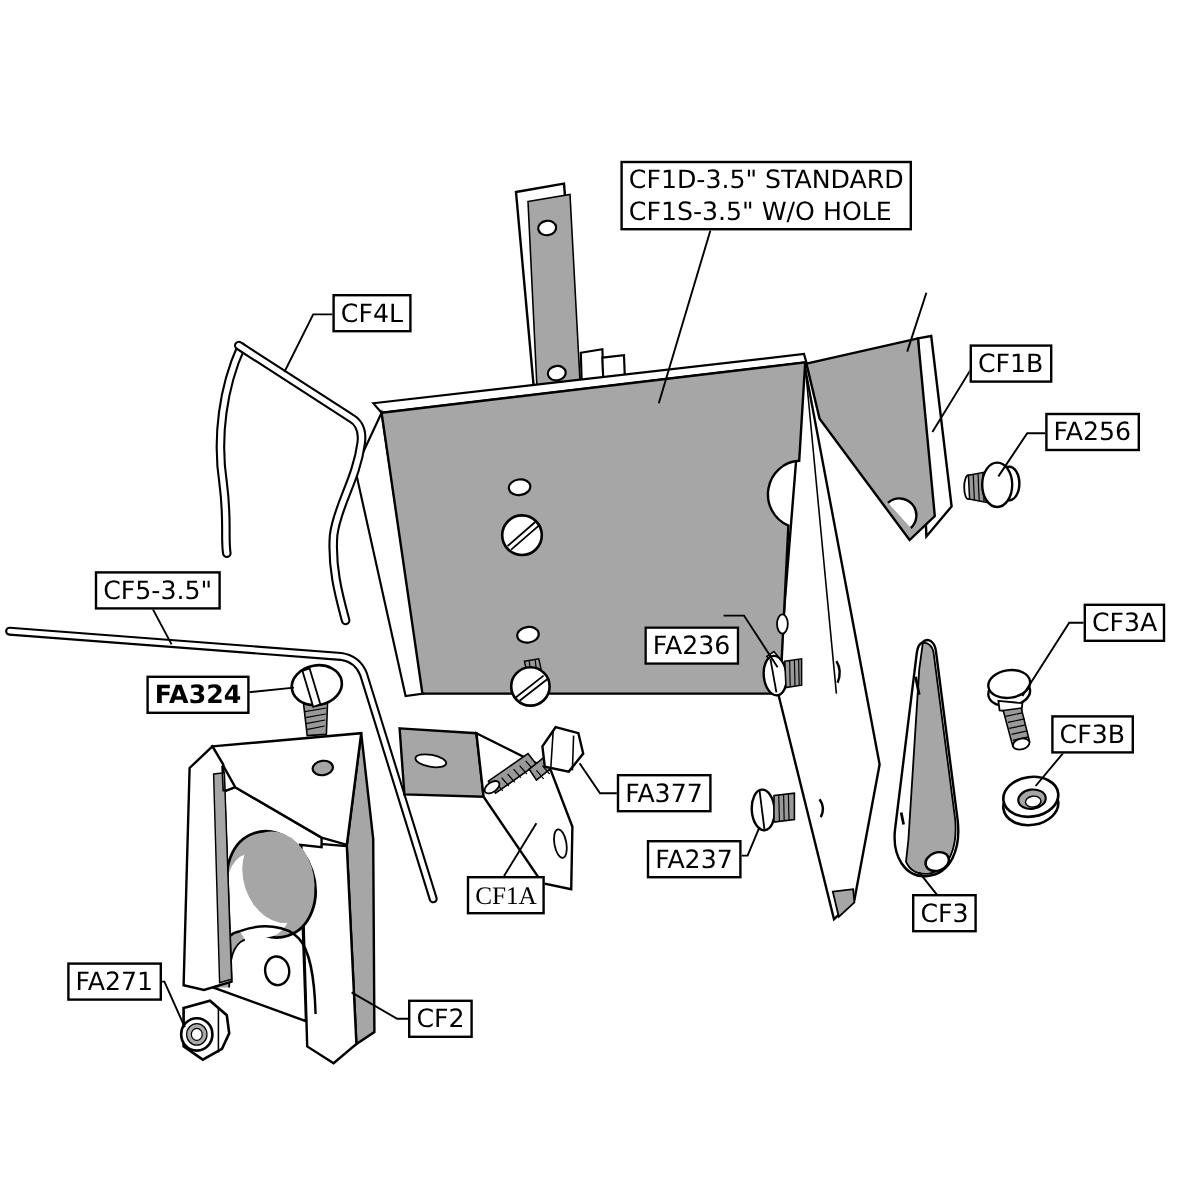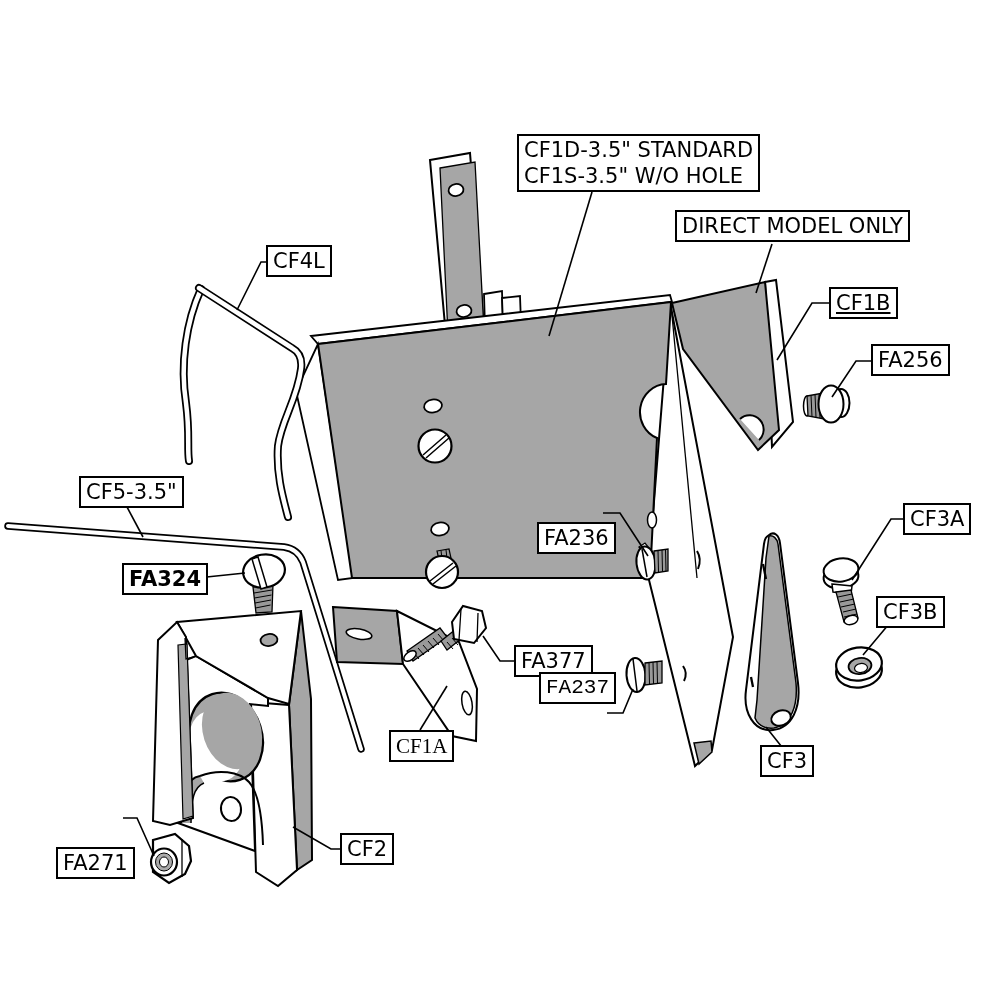--- a/index.html
+++ b/index.html
@@ -197,29 +197,28 @@
     <polyline points="123,818 137,818 154,856"></polyline>
     <polyline points="341,849 331,849 293,827"></polyline>
     <polyline points="805,761 793,761 766,727"></polyline>
   </g>
 </svg>
 
 <div class="plabel" style="left:517px;top:134px;">
   <span class="ln">CF1D-3.5" STANDARD</span>
   <span class="ln">CF1S-3.5" W/O HOLE</span>
 </div>
-<div class="plabel" style="left:675px;top:210px;">DIRECT MODEL ONLY</div>
-<div class="plabel" style="left:266px;top:245px;">CF4L</div>
-<div class="plabel" style="left:829px;top:287px;text-decoration:underline;">CF1B</div>
+<div class="plabel" style="left:277px;top:245px;">CF4L</div>
+<div class="plabel" style="left:808px;top:287px;">CF1B</div>
 <div class="plabel" style="left:871px;top:344px;">FA256</div>
 <div class="plabel" style="left:79px;top:476px;">CF5-3.5"</div>
 <div class="plabel" style="left:122px;top:563px;font-weight:bold;">FA324</div>
 <div class="plabel" style="left:537px;top:522px;">FA236</div>
 <div class="plabel" style="left:903px;top:503px;">CF3A</div>
 <div class="plabel" style="left:876px;top:596px;">CF3B</div>
 <div class="plabel" style="left:514px;top:645px;">FA377</div>
-<div class="plabel" style="left:539px;top:672px;font-family:Liberation Mono, monospace;">FA237</div>
+<div class="plabel" style="left:539px;top:700px;">FA237</div>
 <div class="plabel" style="left:389px;top:730px;font-family:Liberation Serif, serif;">CF1A</div>
-<div class="plabel" style="left:56px;top:802px;margin-top:45px;">FA271</div>
+<div class="plabel" style="left:56px;top:802px;">FA271</div>
 <div class="plabel" style="left:340px;top:833px;text-align:right;">CF2</div>
 <div class="plabel" style="left:760px;top:745px;">CF3</div>
 
 </div>
 
 </body></html>

